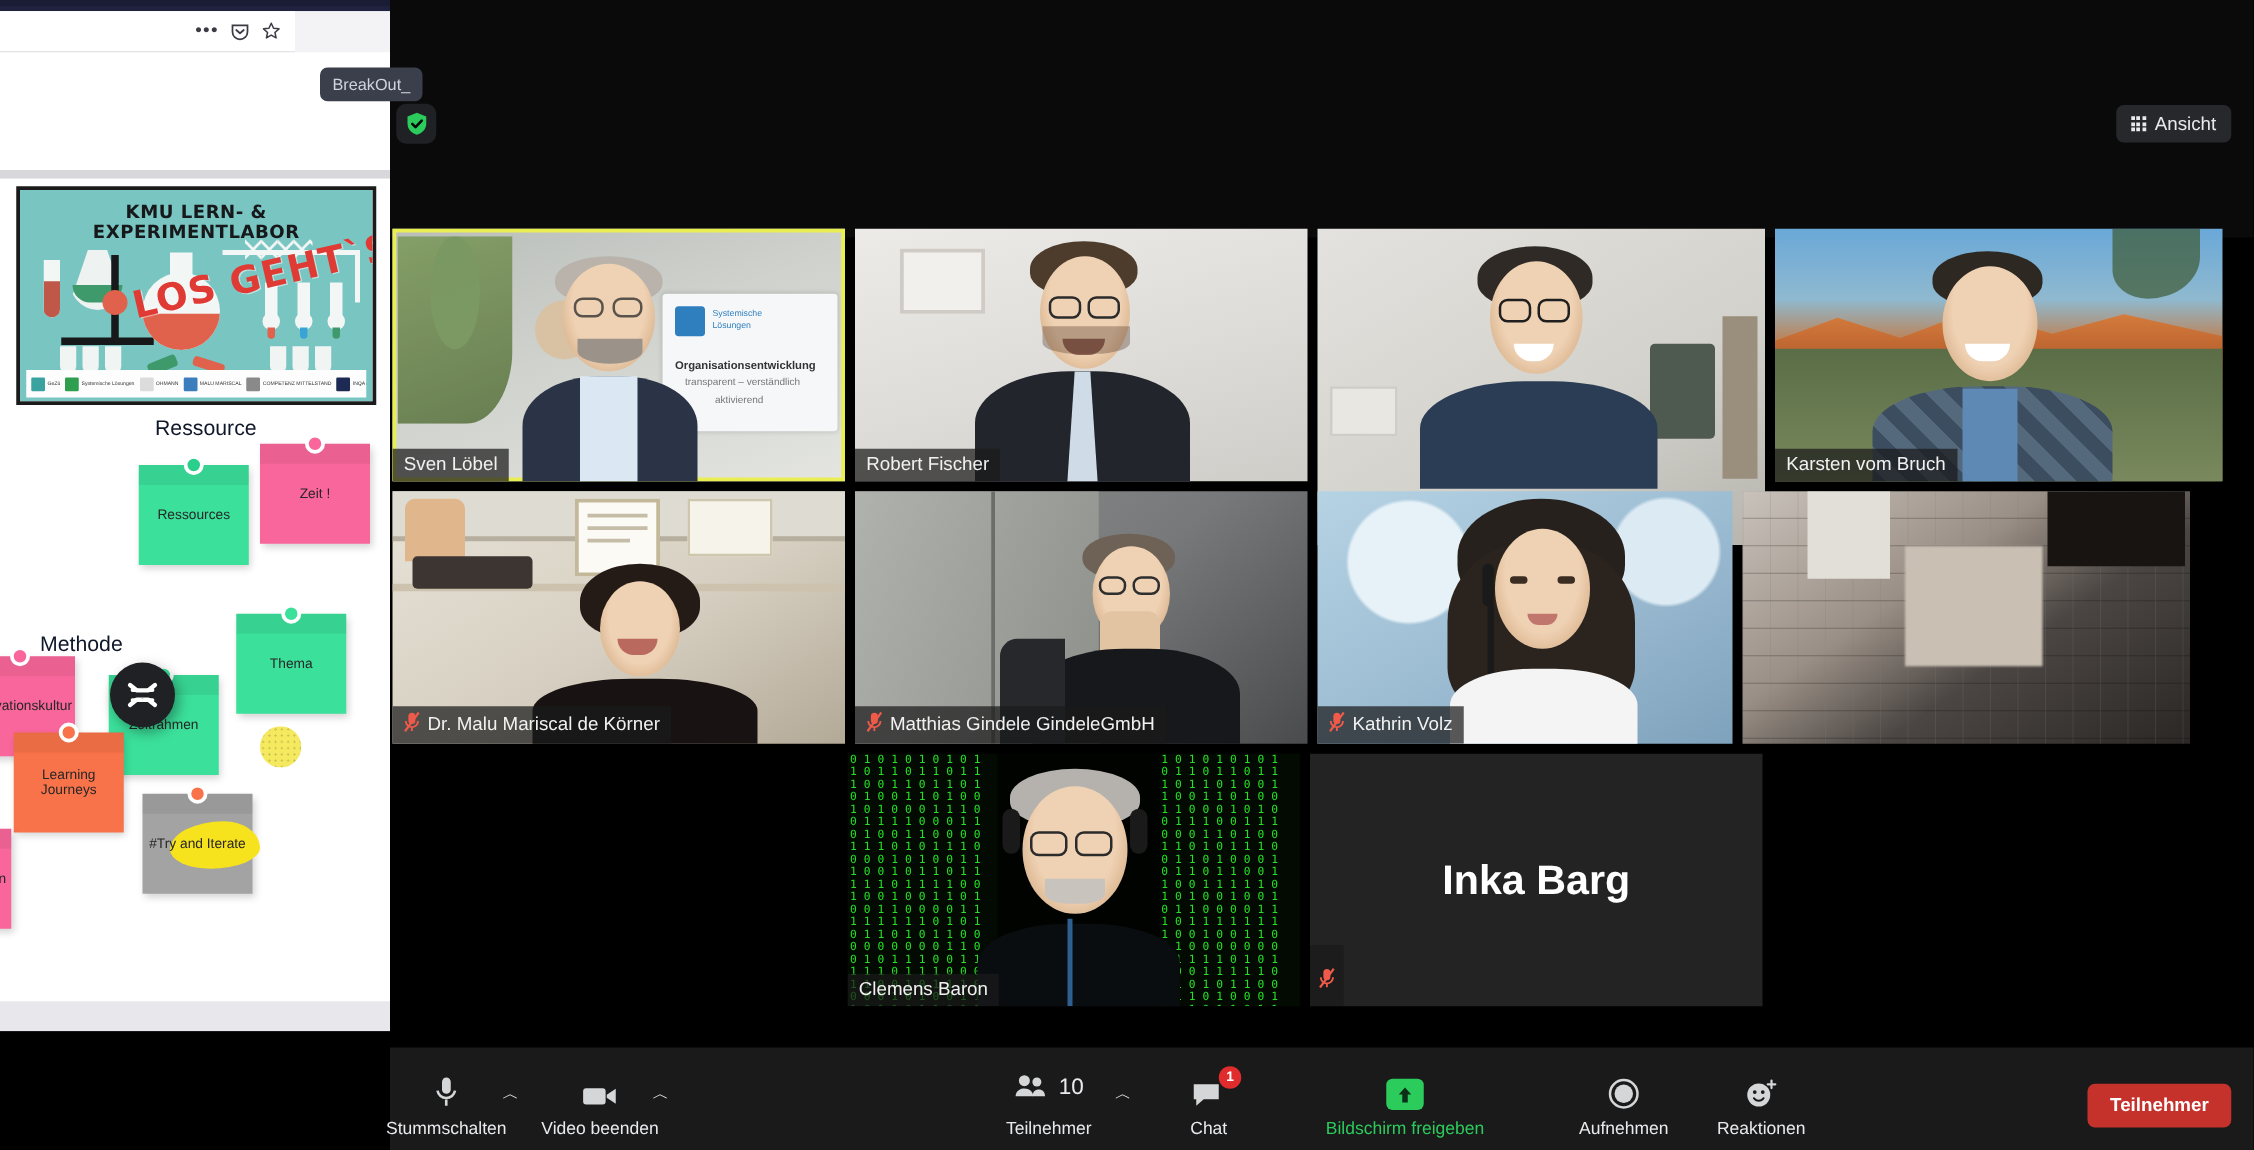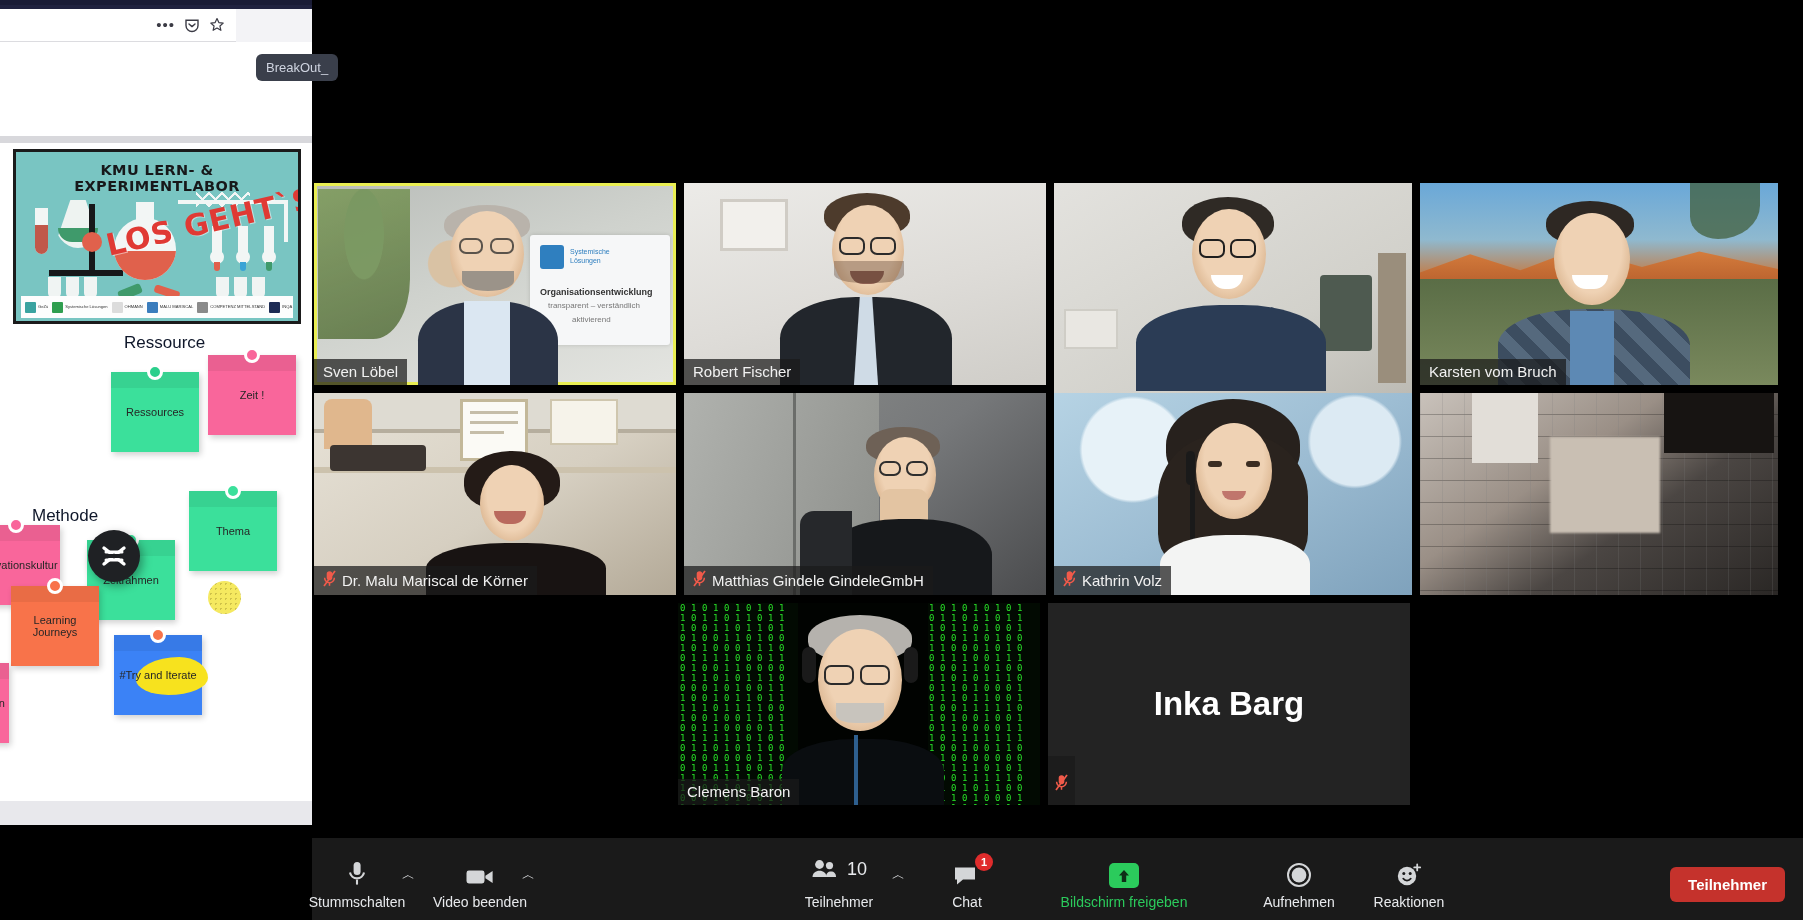--- a/index.html
+++ b/index.html
@@ -418,21 +418,21 @@
         <div class="note" style="left:87px;top:207px;width:88px;height:80px;background:#3be09b;">
           <div class="note-band"></div>
             <div class="pin" style="background:#3be09b"></div>
           <span>Zeitrahmen</span>
         </div>
         <div class="note" style="left:11px;top:253px;width:88px;height:80px;background:#f8734a;align-items:center;">
           <div class="note-band"></div>
             <div class="pin" style="background:#f8734a"></div>
           <span>Learning Journeys</span>
         </div>
-        <div class="note" style="left:114px;top:302px;width:88px;height:80px;background:#3b82f6;">
+        <div class="note" style="left:114px;top:302px;width:88px;height:80px;background:#a3a3a3;">
           <div class="note-band"></div>
             <div class="pin" style="background:#f8734a"></div>
           <div class="yellow-blob" style="left:22px;top:22px;"></div>
           <span style="position:relative;z-index:2;">#Try and Iterate</span>
         </div>
         <div class="note" style="left:-29px;top:330px;width:38px;height:80px;background:#f9669b;justify-content:flex-end;">
           <div class="note-band"></div>
           <span>en</span>
         </div>
 
@@ -453,20 +453,43 @@
 
     <div class="browser-footer"></div>
   </div>
 
   <div class="black-right"></div>
 
   <div class="tooltip">BreakOut_</div>
 
   <div class="zoom-app">
 
+    <div class="zoom-header">
+      <div class="shield">
+        <svg width="19" height="20" viewBox="0 0 19 20">
+          <path d="M9.5 1.2 L17 4.1 V9.6 c0 5-3.3 8-7.5 9.2 C5.3 17.6 2 14.6 2 9.6 V4.1 Z" fill="#2bcb5c"></path>
+          <path d="M5.8 10.1 l2.6 2.6 5-5.2" fill="none" stroke="#0a0a0a" stroke-width="2.1" stroke-linecap="round" stroke-linejoin="round"></path>
+        </svg>
+      </div>
+
+      <div class="view-btn">
+        <span class="grid-icon">
+          <i></i>
+            <i></i>
+            <i></i>
+            <i></i>
+            <i></i>
+            <i></i>
+            <i></i>
+            <i></i>
+            <i></i>
+        </span>
+        <span>Ansicht</span>
+      </div>
+    </div>
 
     <div class="vgrid">
 
       <div class="vrow" style="left:2px;top:0px;">
 
         <div class="tile active bg-sven" style="width:362px;height:202px;">
           <div style="position:absolute;left:4px;top:6px;width:92px;height:150px;background:radial-gradient(ellipse at 50% 30%,#6f9152 0 30%,transparent 31%),linear-gradient(160deg,#7c9a59,#566f3c);opacity:.85;border-radius:0 0 40% 0;"></div>
           <div style="position:absolute;right:6px;top:52px;width:140px;height:110px;background:#f6f7f8;border-radius:3px;box-shadow:0 0 4px rgba(0,0,0,.15);">
             <div style="position:absolute;left:10px;top:10px;width:24px;height:24px;background:#2f7fbf;border-radius:3px;"></div>
             <div style="position:absolute;left:40px;top:12px;font-size:7px;color:#2f7fbf;line-height:9px;">Systemische<br>Lösungen</div>
@@ -578,21 +601,21 @@
                 <rect x="3.7" y="1.2" width="5.6" height="9" rx="2.8" fill="#f05a4a"></rect>
                 <path d="M1.6 7.8a4.9 4.9 0 0 0 9.8 0" fill="none" stroke="#f05a4a" stroke-width="1.5"></path>
                 <path d="M6.5 12.6v3.2" stroke="#f05a4a" stroke-width="1.5"></path>
                 <path d="M1 16 L12 1" stroke="#f05a4a" stroke-width="1.7"></path>
               </svg>
             </span>
             <span>Matthias Gindele GindeleGmbH</span>
           </div>
         </div>
 
-        <div class="tile bg-kathrin" style="width:358px;height:202px;">
+        <div class="tile bg-kathrin" style="width:332px;height:202px;">
           <div style="position:absolute;left:0;top:0;width:100%;height:100%;background:radial-gradient(circle at 22% 28%,#e7f2f8 0 16%,transparent 17%),radial-gradient(circle at 84% 24%,#dceaf3 0 13%,transparent 14%);"></div>
           <div class="hair-cap" style="left:112px;top:6px;width:134px;height:92px;background:#27211d;"></div>
           <div style="position:absolute;left:104px;top:40px;width:150px;height:140px;background:#2a231e;border-radius:46% 46% 28% 28%;"></div>
           <div class="face-oval" style="left:142px;top:30px;width:76px;height:96px;"></div>
           <div style="position:absolute;left:154px;top:68px;width:14px;height:6px;background:#3b2d22;border-radius:3px;"></div>
           <div style="position:absolute;left:192px;top:68px;width:14px;height:6px;background:#3b2d22;border-radius:3px;"></div>
           <div style="position:absolute;left:168px;top:98px;width:24px;height:9px;background:#c0766c;border-radius:0 0 12px 12px;"></div>
           <div style="position:absolute;left:132px;top:58px;width:9px;height:34px;background:#1a1a1a;border-radius:5px;"></div>
           <div style="position:absolute;left:136px;top:90px;width:5px;height:56px;background:#1a1a1a;"></div>
           <div class="torso" style="left:106px;top:142px;width:150px;height:66px;background:#f3f4f3;"></div>

